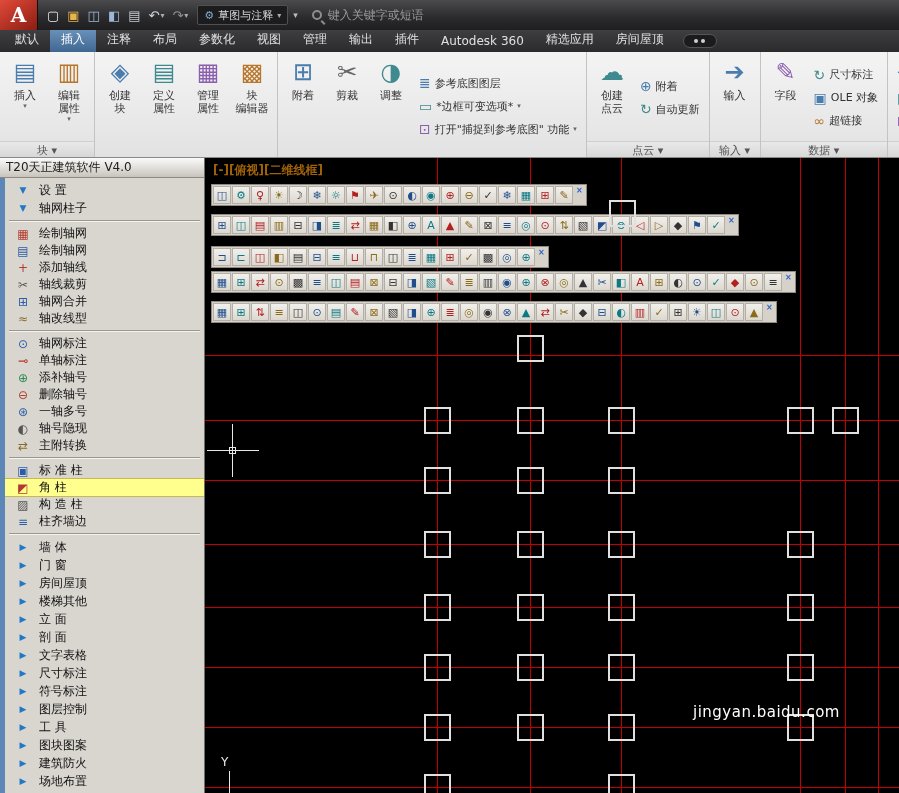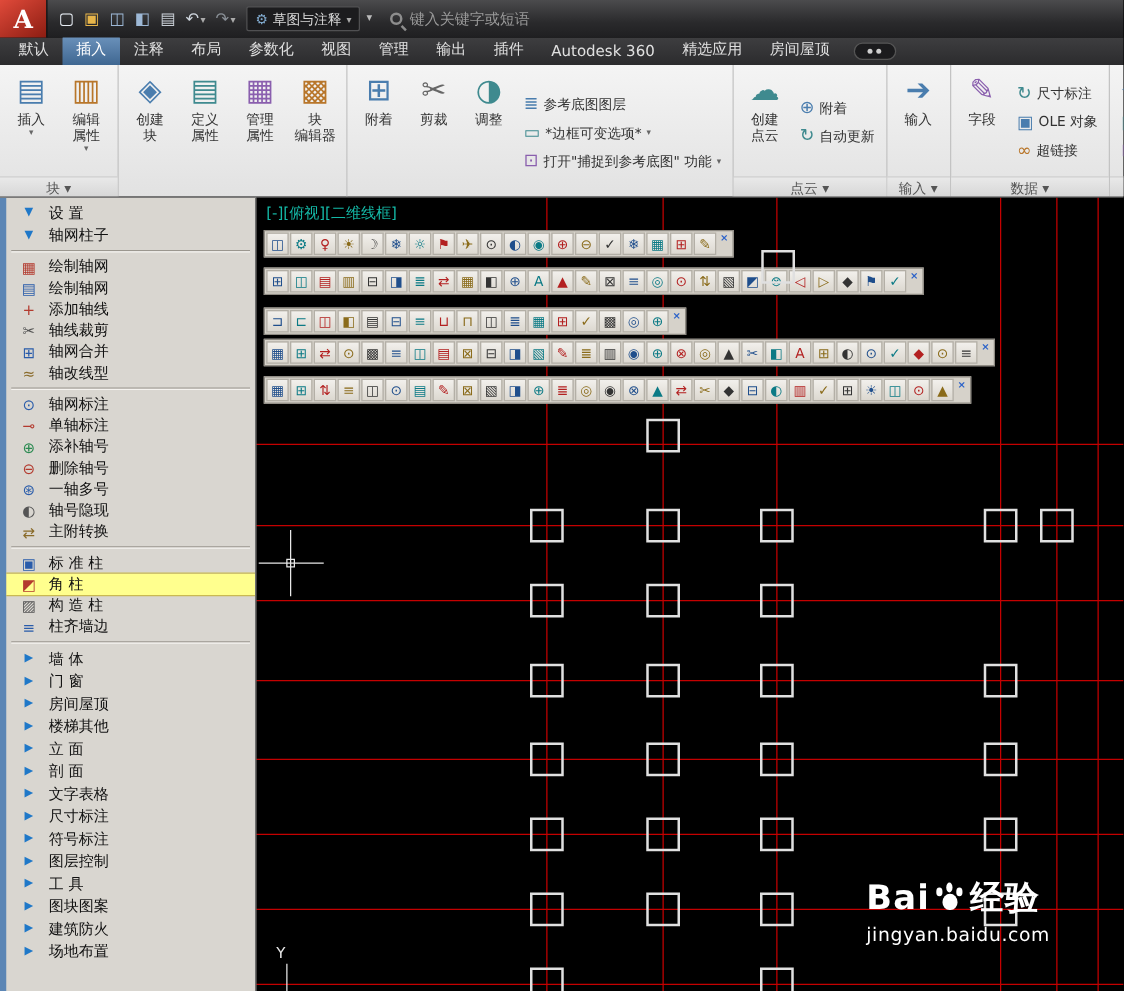--- a/index.html
+++ b/index.html
@@ -51,21 +51,21 @@
   .sb-row{display:flex;align-items:center;height:17px;padding-left:10px;gap:8px;}
   .sb-row.grp{height:18px;}
   .sb-row.hl{background:#ffff8e;outline:1px solid #c9b952;}
   .sb-slot{width:16px;text-align:center;font-size:12px;line-height:16px;flex:0 0 16px;}
   .sb-slot.chev{color:#1f78c8;font-size:9px;}
   .sb-label{font-size:12px;color:#111;white-space:nowrap;}
   .sb-sep{height:2px;border-top:1px solid #9b978f;border-bottom:1px solid #f5f3ef;margin:3px 4px;}
 
   
   .canvas{position:absolute;left:205px;top:158px;width:694px;height:635px;background:#000;overflow:hidden;}
-  .vplabel{position:absolute;left:8px;top:4px;color:#14b8a6;font-size:12px;z-index:12;white-space:nowrap;}
+  .vplabel{position:absolute;left:8px;top:4px;color:#a16207;font-size:12px;z-index:12;white-space:nowrap;font-weight:bold;}
   .vline{position:absolute;top:0;width:1px;height:635px;z-index:1;}
   .hline{position:absolute;left:0;width:694px;height:1px;z-index:1;}
   .gsq{position:absolute;border:2px solid #e0e0e0;z-index:3;}
   .gsq.front{z-index:8;}
   .float-tb{position:absolute;display:flex;align-items:flex-start;background:#d6d2ca;border:1px solid #8f8b83;padding:1px;gap:1px;z-index:5;}
   .tb-btn{width:18px;height:18px;display:flex;align-items:center;justify-content:center;background:linear-gradient(#f2f0ec,#dcd8d0);border:1px solid #b3afa6;flex:0 0 18px;}
   .tb-glyph{font-size:11px;line-height:11px;}
   .tb-close{color:#2b62c9;font-size:8px;font-weight:bold;padding:0 2px;}
   .crosshair{position:absolute;left:0;top:0;z-index:6;}
   .ch-h{position:absolute;left:2px;top:292px;width:52px;height:1px;background:#e8e8e8;}
@@ -286,20 +286,21 @@
             <div class="small-btn">
               <span class="small-icon" style="color: rgb(138, 95, 174);">⊟</span>
             </div>
           </div>
         </div>
         <div class="panel-label"></div>
       </div>
     </div>
 
   <div class="sidebar">
+    <div class="sb-head">T20天正建筑软件 V4.0</div>
     <div class="sb-body" id="sb-items">
         <div class="sb-row grp">
           <span class="sb-slot chev">▼</span>
           <span class="sb-label">设  置</span>
         </div>
         <div class="sb-row grp">
           <span class="sb-slot chev">▼</span>
           <span class="sb-label">轴网柱子</span>
         </div>
         <div class="sb-sep"></div>
@@ -441,30 +442,20 @@
       <div class="ch-v"></div>
       <div class="ch-box"></div>
     </div>
 
     <div class="ucs">
       <span class="ucs-y">Y</span>
       <div class="ucs-line"></div>
     </div>
 
     <div class="watermark">
-      <div class="wm-line1">
-        <span>Bai</span>
-        <span class="paw">
-            <i class="p1"></i>
-            <i class="p2"></i>
-            <i class="p3"></i>
-            <i class="p4"></i>
-          </span>
-        <span>经验</span>
-      </div>
       <div class="wm-line2">jingyan.baidu.com</div>
     </div>
   <div class="vline" style="left: 232px; background: rgb(196, 0, 0);"></div>
       <div class="vline" style="left: 325px; background: rgb(196, 0, 0);"></div>
       <div class="vline" style="left: 416px; background: rgb(196, 0, 0);"></div>
       <div class="vline" style="left: 595px; background: rgb(196, 0, 0);"></div>
       <div class="vline" style="left: 640px; background: rgb(196, 0, 0);"></div>
       <div class="vline" style="left: 673px; background: rgb(196, 0, 0);"></div>
       <div class="hline" style="top: 197px; background: rgb(196, 0, 0);"></div>
       <div class="hline" style="top: 262px; background: rgb(196, 0, 0);"></div>

